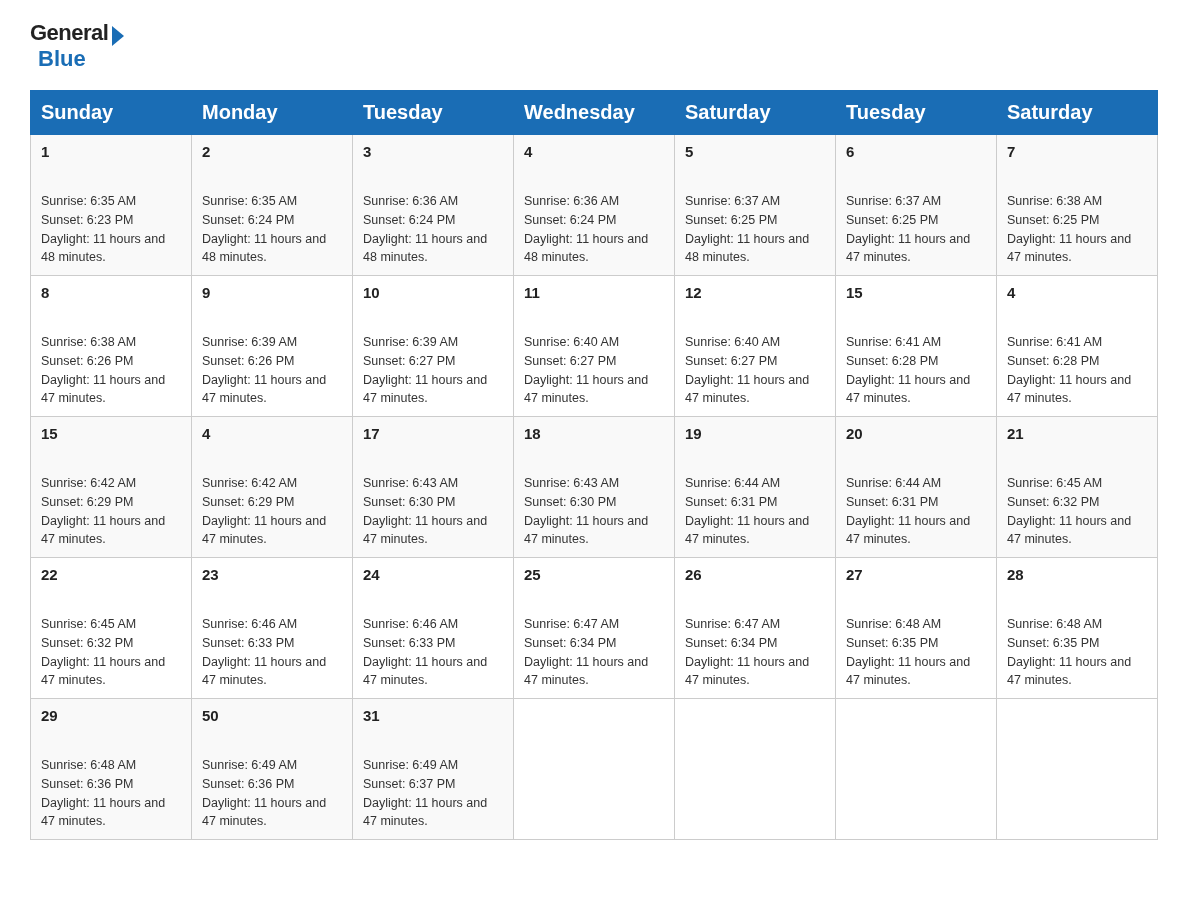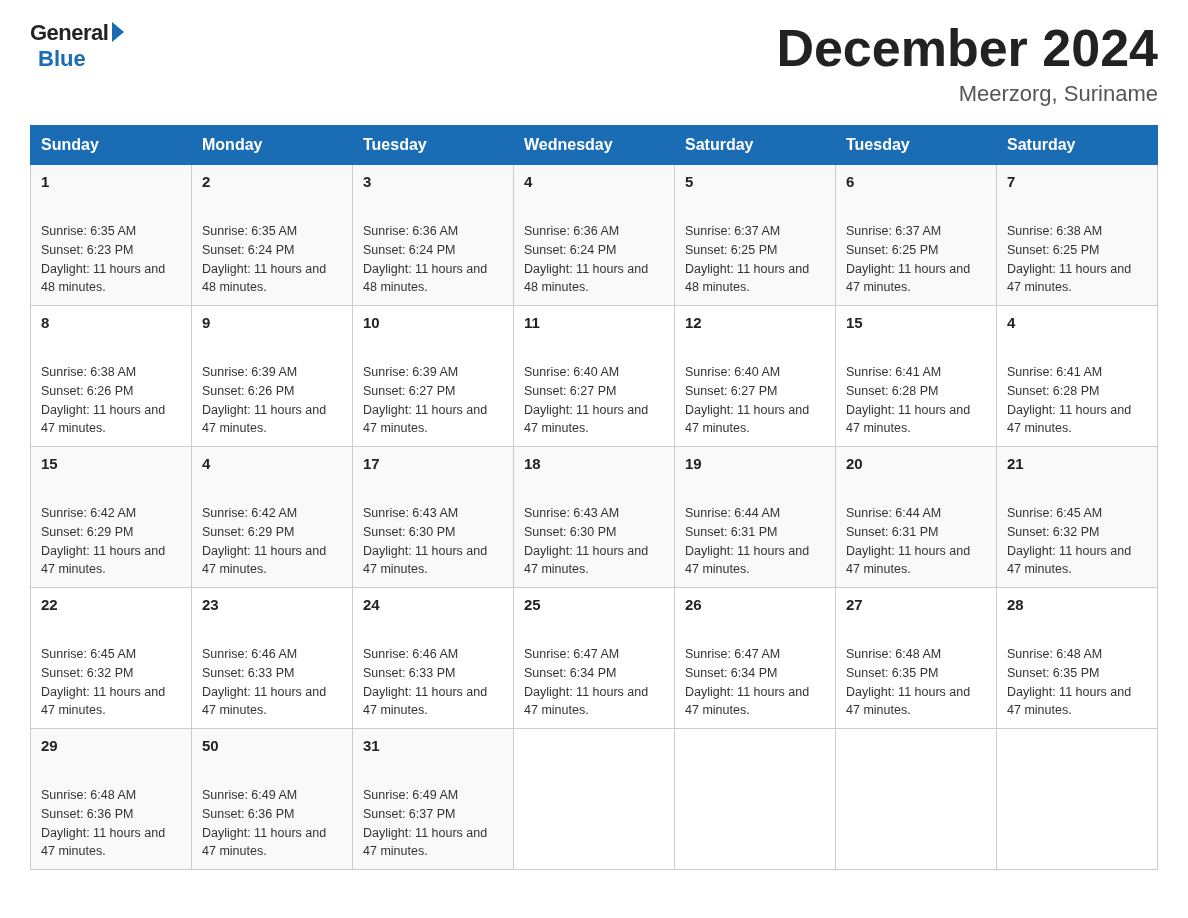--- a/index.html
+++ b/index.html
@@ -17,21 +17,21 @@
       justify-content: space-between;
       margin-bottom: 18px;
     }
     .logo {
       display: flex;
       flex-direction: column;
       align-items: flex-start;
     }
     .logo-top {
       display: flex;
-      align-items: flex-start;
+      align-items: flex-end;
     }
     .logo-general {
       font-size: 22px;
       font-weight: bold;
       color: #222;
       letter-spacing: -0.5px;
     }
     .logo-arrow {
       width: 0;
       height: 0;
@@ -62,21 +62,21 @@
       margin-top: 4px;
     }
     table {
       width: 100%;
       border-collapse: collapse;
       table-layout: fixed;
     }
     thead tr th {
       background: #1a6db5;
       color: #fff;
-      font-size: 16px;
+      font-size: 20px;
       font-weight: 600;
       padding: 10px 10px;
       text-align: left;
       border: 1px solid #1a6db5;
     }
     tbody tr td {
       border: 1px solid #ccc;
       vertical-align: top;
       padding: 8px 10px;
       font-size: 13px;
@@ -110,24 +110,20 @@
 </head>
 <body>
 
 <div class="header">
   <div class="logo">
     <div class="logo-top">
       <span class="logo-general">General</span>
       <div class="logo-arrow"></div>
     </div>
     <span class="logo-blue">Blue</span>
-  </div>
-  <div class="title-area">
-    <div class="month-title">December 2024</div>
-    <div class="location">Meerzorg, Suriname</div>
   </div>
 </div>
 
 <table>
   <thead>
     <tr>
     <th>Sunday</th>
         <th>Monday</th>
         <th>Tuesday</th>
         <th>Wednesday</th>

